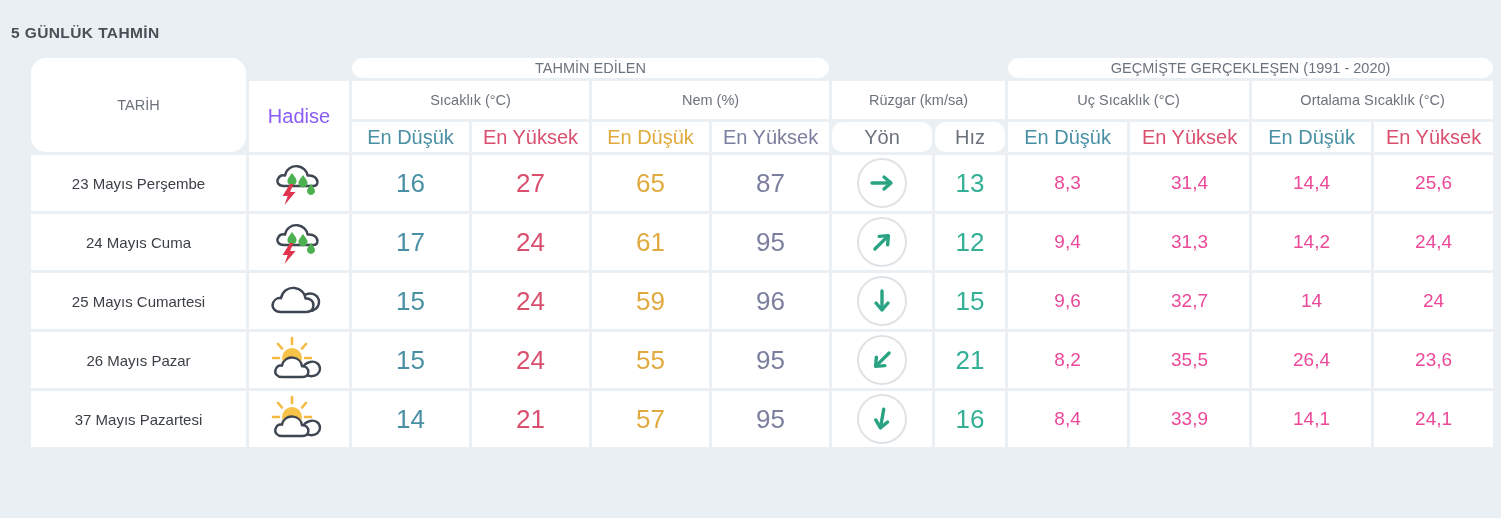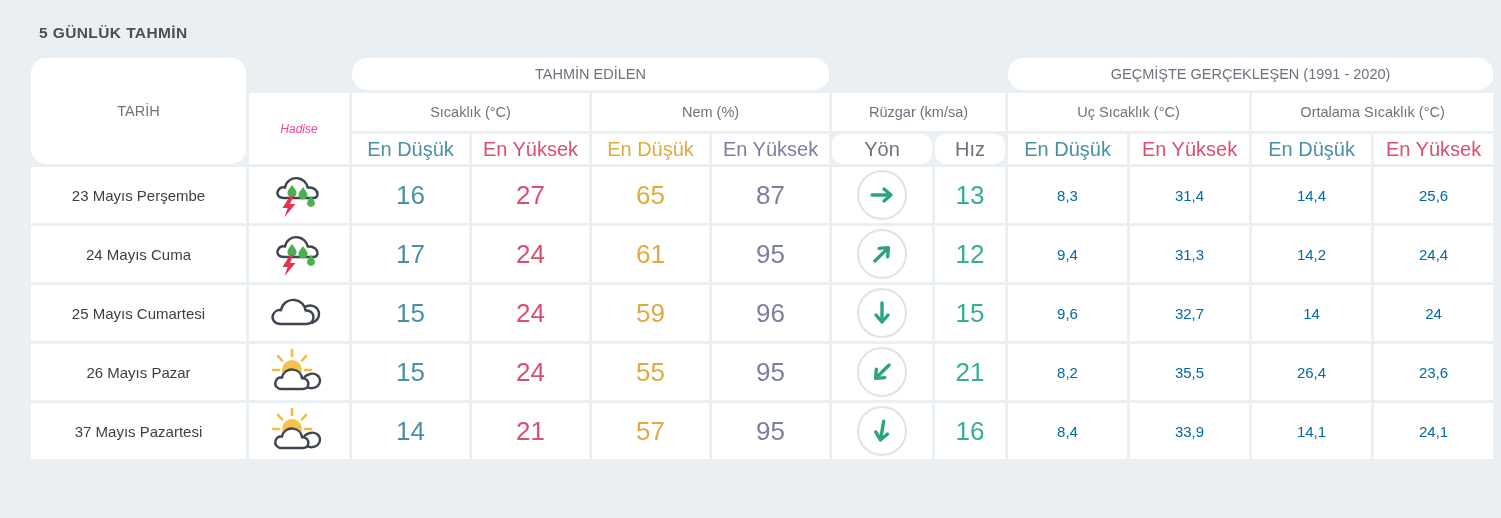--- a/index.html
+++ b/index.html
@@ -15,21 +15,21 @@
     width: 1501px;
     height: 518px;
     background: #e9eff2;
     overflow: hidden;
     box-sizing: border-box;
   }
 
   
   .page-title {
     position: absolute;
-    left: 39px;
+    left: 11px;
     top: 24px;
     font-size: 15.5px;
     font-weight: bold;
     letter-spacing: 0.4px;
     color: #4a4f57;
   }
 
   
   .wx-table {
     position: absolute;
@@ -44,27 +44,27 @@
   .wx-table td {
     background: #ffffff;
     border: none;
     padding: 0;
     text-align: center;
     vertical-align: middle;
     font-weight: normal;
   }
 
   
-  .grp-top    { height: 32px; font-size: 14.5px; color: #6d737c; border-radius: 15px; }
+  .grp-top    { height: 20px; font-size: 14.5px; color: #6d737c; border-radius: 15px; }
   .grp-mid    { height: 38px; font-size: 14.5px; color: #6d737c; margin-top: 16px; }
   .grp-sub    { height: 30px; font-size: 20px; }
   .blank-cell { background: #e9eff2 !important; }
 
   .cell-tarih  { font-size: 14.5px; color: #6d737c; }
-  .cell-hadise { font-size: 12px; color: #ec4899; font-style: italic; }
+  .cell-hadise { font-size: 20px; color: #8b5cf6; }
 
   
   .c-low   { color: #4a90a4; }
   .c-high  { color: #d94f6e; }
   .c-humlo { color: #e0aa3e; }
   .c-humhi { color: #7b7f9e; }
   .c-plain { color: #6d737c; border-radius: 10px; }
 
   
   .wx-table tbody td { height: 56px; }
@@ -78,22 +78,22 @@
   .num {
     font-size: 26px;
     font-weight: 300;
   }
   .n-tmin { color: #4a90a4; }
   .n-tmax { color: #d94f6e; }
   .n-hmin { color: #e0aa3e; }
   .n-hmax { color: #7b7f9e; }
   .n-wind { color: #33b095; }
   .n-hist {
-    font-size: 15px;
-    color: #0369a1;
+    font-size: 19px;
+    color: #ec4899;
     font-weight: 300;
   }
 
   
   .icon-wrap {
     display: flex;
     align-items: center;
     justify-content: center;
     height: 100%;
   }

